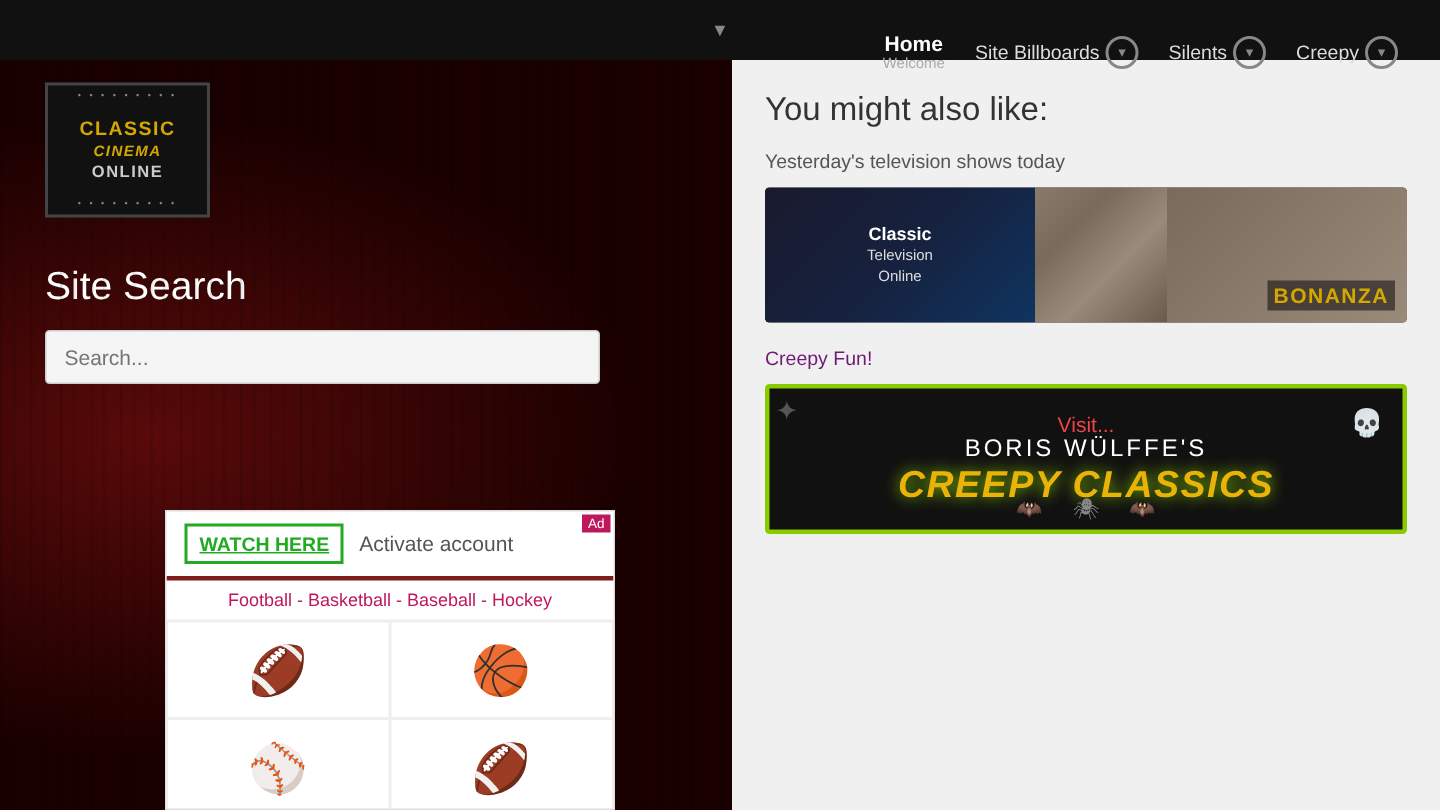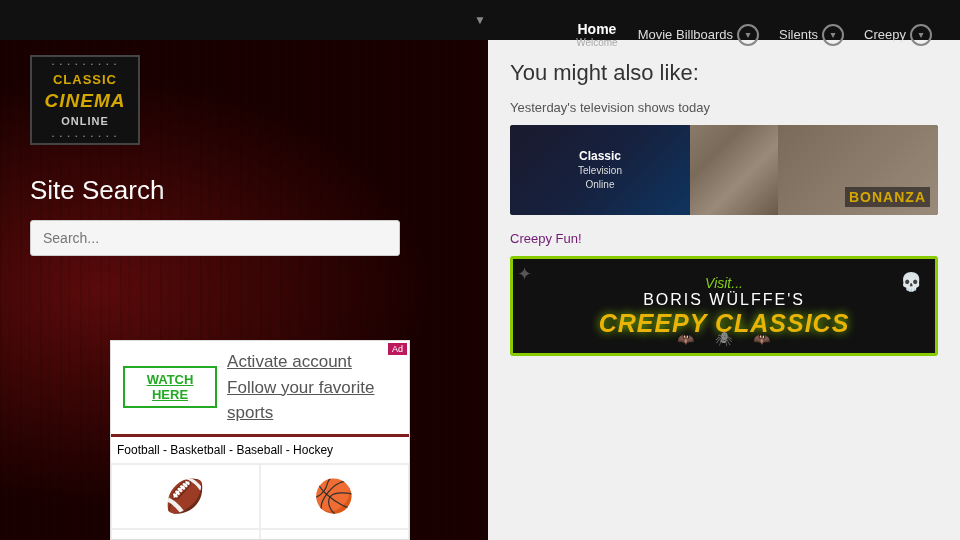--- a/index.html
+++ b/index.html
@@ -158,21 +158,21 @@
       text-transform: uppercase;
       letter-spacing: 1px;
     }
 
     #logo-text .classic {
       font-size: 13px;
       color: #d4a800;
     }
 
     #logo-text .cinema {
-      font-size: 19px;
+      font-size: 10px;
       color: #d4a800;
       font-style: italic;
     }
 
     #logo-text .online {
       font-size: 11px;
       color: #ccc;
     }
 
     
@@ -228,30 +228,30 @@
       border: 2px solid #22aa22;
       color: #22aa22;
       font-weight: bold;
       font-size: 13px;
       padding: 4px 8px;
       cursor: pointer;
       text-decoration: underline;
     }
 
     #ad-text {
-      font-size: 17px;
+      font-size: 14px;
       color: #555;
       line-height: 1.5;
-      text-decoration: underline;
     }
 
     #ad-sports {
+      text-align: center;
       padding: 6px;
       font-size: 12px;
-      color: #000000;
+      color: #be185d;
       border-bottom: 1px solid #eee;
     }
 
     #ad-icons-grid {
       display: grid;
       grid-template-columns: 1fr 1fr;
       grid-template-rows: 1fr 1fr;
       height: 130px;
     }
 
@@ -369,23 +369,22 @@
       justify-content: center;
       position: relative;
       overflow: hidden;
     }
 
     #creepy-text-area {
       text-align: center;
     }
 
     #visit-text {
-      color: #84cc16;
+      color: #ef4444;
       font-size: 14px;
-      font-style: italic;
     }
 
     #boris-name {
       color: #fff;
       font-size: 16px;
       letter-spacing: 2px;
     }
 
     #creepy-classics-text {
       color: #eab308;
@@ -440,21 +439,21 @@
 <div id="top-nav">
   <span id="dropdown-arrow">▼</span>
   <div id="nav-links">
     <div class="nav-item active">
       <div class="nav-label">
         <span class="nav-main">Home</span>
         <span class="nav-sub">Welcome</span>
       </div>
     </div>
     <div class="nav-item">
-      <span>Movie Billboards</span>
+      <span>Site Billboards</span>
       <div class="nav-circle-btn">▾</div>
     </div>
     <div class="nav-item">
       <span>Silents</span>
       <div class="nav-circle-btn">▾</div>
     </div>
     <div class="nav-item">
       <span>Creepy</span>
       <div class="nav-circle-btn">▾</div>
     </div>
@@ -481,21 +480,20 @@
         <input type="text" id="search-input" placeholder="Search..." style="">
       </div>
     </div>
 
     <div id="ad-banner">
       <div id="ad-corner-badge">Ad</div>
       <div id="ad-header">
         <button id="watch-here-btn">WATCH HERE</button>
         <div id="ad-text">
           <div>Activate account</div>
-          <div>Follow your favorite sports</div>
         </div>
       </div>
       <div id="ad-sports">Football - Basketball - Baseball - Hockey</div>
       <div id="ad-icons-grid">
         <div class="ad-icon-cell">🏈</div>
         <div class="ad-icon-cell">🏀</div>
         <div class="ad-icon-cell">⚾</div>
         <div class="ad-icon-cell">🏈</div>
       </div>
     </div>

